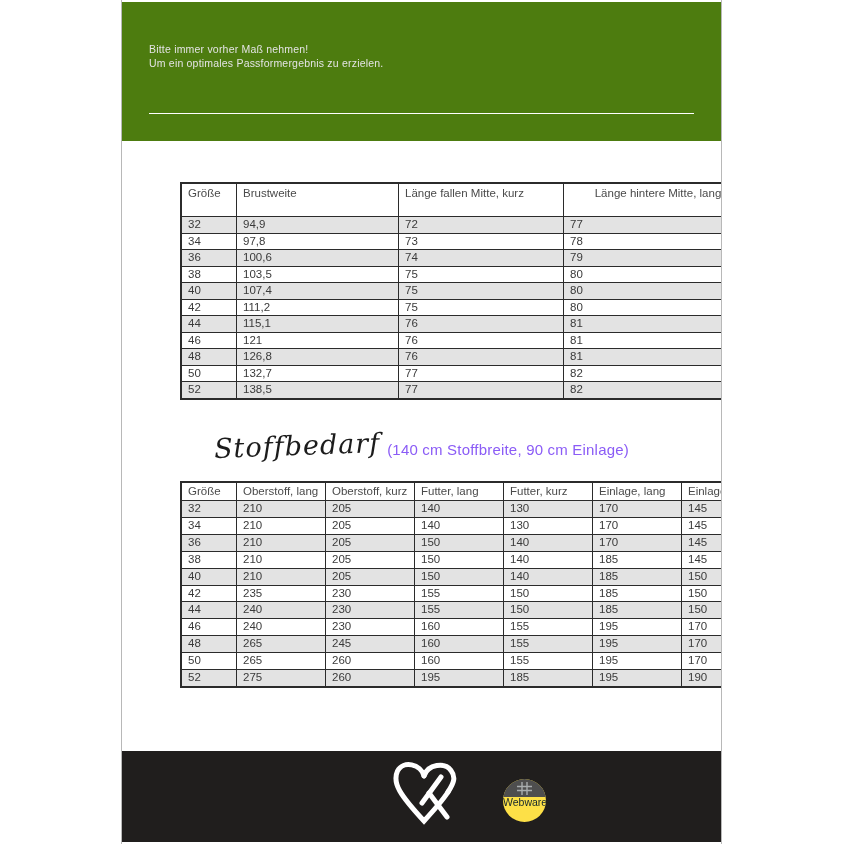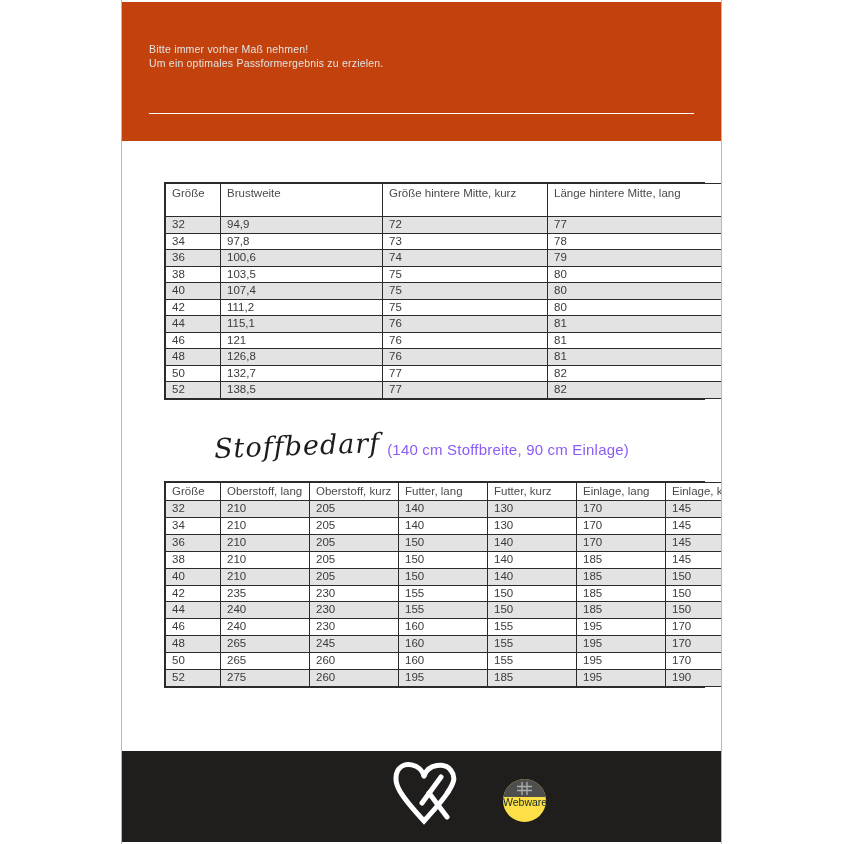--- a/index.html
+++ b/index.html
@@ -9,21 +9,21 @@
     -webkit-font-smoothing:antialiased;
   }
   .page{
     position:absolute;left:121px;top:0;width:601px;height:844px;
     border-left:1px solid #b8b8b8;border-right:1px solid #b8b8b8;
     box-sizing:border-box;background:#ffffff;overflow:hidden;
   }
   
   .topbar{
     position:absolute;left:0;top:2px;width:100%;height:139px;
-    background:#c2410c;color:#e9e9e9;box-sizing:border-box;
+    background:#4d7c0f;color:#e9e9e9;box-sizing:border-box;
   }
   .intro{
     position:absolute;left:27px;top:41px;right:27px;
     font-size:10.5px;line-height:13.5px;letter-spacing:0.2px;color:#e4e4e4;
   }
   .divider{
     position:absolute;left:27px;right:27px;top:111px;height:0;
     border-top:1px solid #ffffff;
   }
   .titlerow{
@@ -34,21 +34,21 @@
     color:#ffffff;font-size:29px;line-height:27px;font-weight:400;
     letter-spacing:0.5px;display:inline-block;transform:scaleX(0.82);
     transform-origin:center bottom;white-space:nowrap;
   }
   .size-range{
     position:absolute;right:0;bottom:3px;color:#f0f0f0;font-size:13px;
     letter-spacing:0.8px;transform:scaleX(0.9);transform-origin:right bottom;
   }
   
   .table-wrap{
-    position:absolute;left:42px;width:541px;border:1px solid #2b2b2b;
+    position:absolute;left:58px;width:541px;border:1px solid #2b2b2b;
     box-sizing:border-box;background:#fef9c3;
   }
   .tw1{top:182px;}
   .tw2{top:481px;}
   table{
     border-collapse:collapse;table-layout:fixed;width:100%;
   }
   th,td{
     border:1px solid #2b2b2b;text-align:left;padding:0 0 0 6px;margin:0;
     overflow:hidden;white-space:nowrap;font-weight:normal;
@@ -61,21 +61,21 @@
   }
   .t1 th{height:29px;padding-top:3px;}
   .t1 td{height:15.5px;line-height:15.5px;}
   .t2 th{height:16px;line-height:15px;padding-top:1px;}
   .t2 td{height:15.9px;line-height:15.9px;}
   tbody tr:nth-child(odd){background:#e3e3e3;}
   tbody tr:nth-child(even){background:#ffffff;}
   .t1 th:nth-child(1){width:48px;}
   .t1 th:nth-child(2){width:155px;}
   .t1 th:nth-child(3){width:158px;}
-  .t1 th:nth-child(4){width:176px;}
+  .t1 th:nth-child(4){width:176px;text-align:center;}
   .t2 th:nth-child(1){width:48px;}
   .t2 th:nth-child(n+2){width:82px;}
   
   .fabric-heading{
     position:absolute;left:0;top:430px;width:100%;height:36px;
     display:flex;align-items:baseline;justify-content:center;white-space:nowrap;
   }
   .script-word{
     font-family:"DejaVu Serif", serif;font-style:italic;font-size:27px;
     color:#1c1c1c;letter-spacing:1px;margin-right:7px;transform:rotate(-2deg);
@@ -117,21 +117,21 @@
     </div>
     <div class="divider"></div>
   </div>
 
   <div class="table-wrap tw1">
     <table class="t1">
       <thead>
           <tr>
             <th>Größe</th>
             <th>Brustweite</th>
-            <th>Größe hintere Mitte, kurz</th>
+            <th>Länge fallen Mitte, kurz</th>
             <th>Länge hintere Mitte, lang</th>
           </tr>
         </thead>
       <tbody>
           <tr>
             <td>32</td>
             <td>94,9</td>
             <td>72</td>
             <td>77</td>
           </tr>

